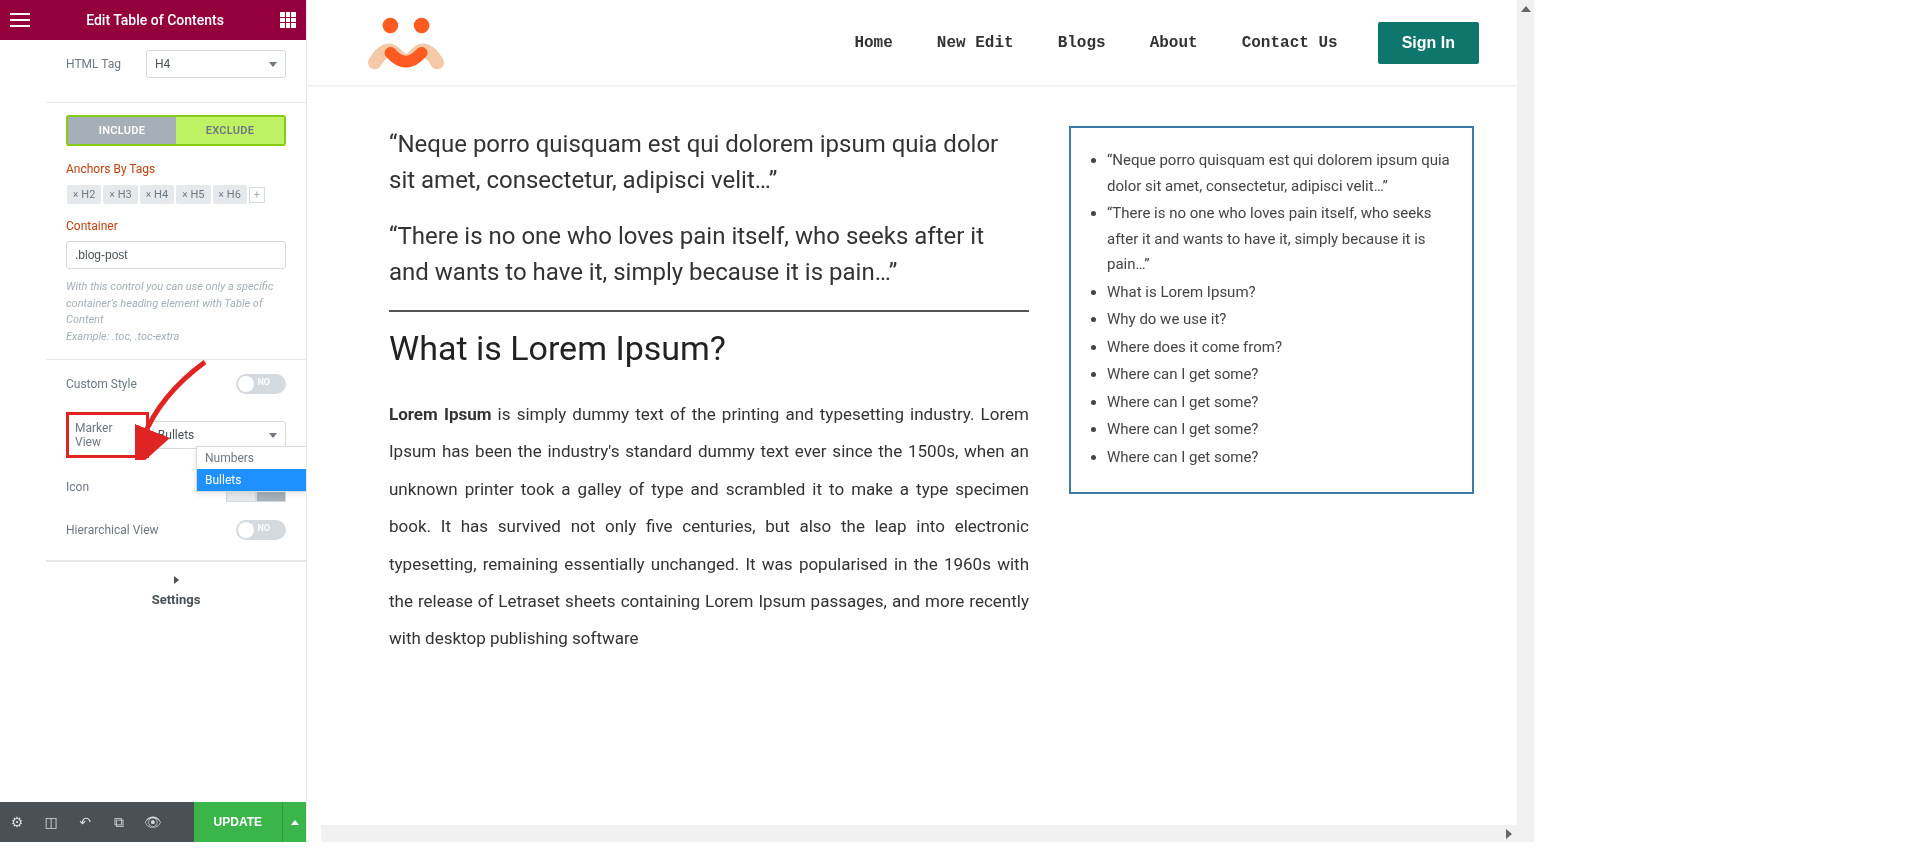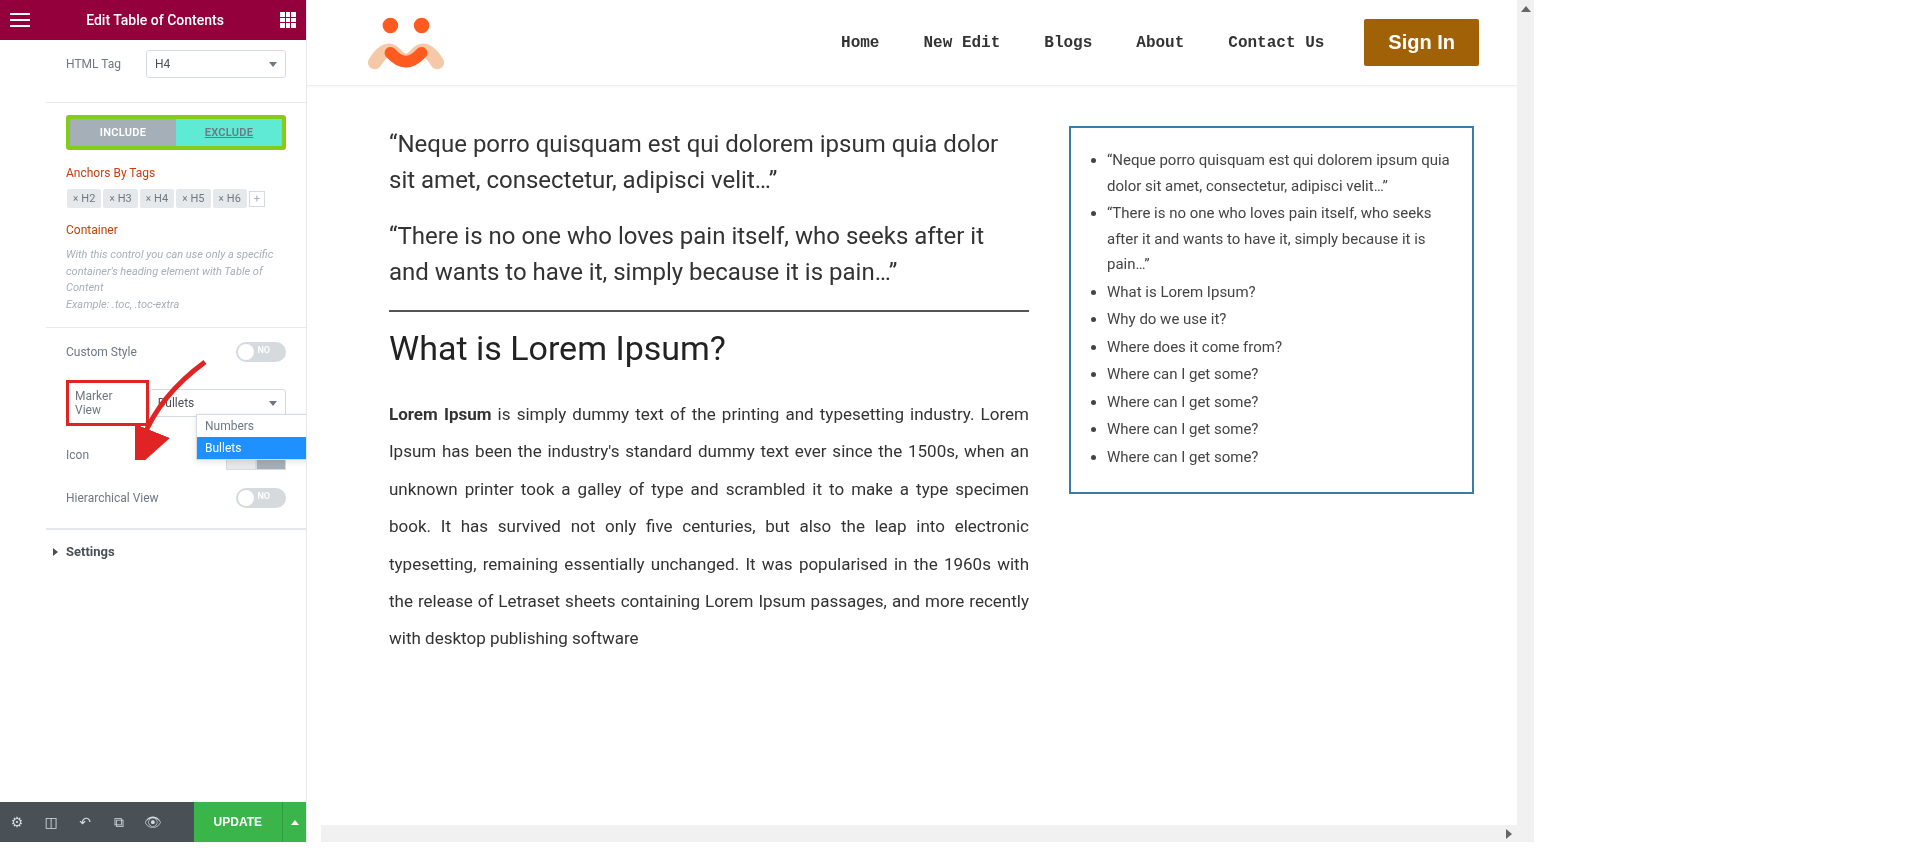--- a/index.html
+++ b/index.html
@@ -15,24 +15,24 @@
 .sidebar-header .grid-icon { width: 16px; height: 16px; display: grid; grid-template-columns: repeat(3,1fr); grid-template-rows: repeat(3,1fr); gap:1px; cursor:pointer;}
 .sidebar-header .grid-icon span { background:#fff; }
 
 .sidebar-body { flex:1; overflow-y:auto; padding: 0; margin-left: 46px; }
 .control-row { display:flex; align-items:center; justify-content:space-between; padding: 10px 20px; font-size:12px; color:#6d7882; }
 .control-row label { color:#6d7882; font-size:12px; }
 .select-box { width:140px; height:28px; border:1px solid #d5dadf; border-radius:3px; background:#fff; padding:0 8px; font-size:12px; color:#495157; display:flex; align-items:center; justify-content:space-between; cursor:pointer; }
 .select-box .caret { border-left:4px solid transparent; border-right:4px solid transparent; border-top:5px solid #6d7882; }
 
 .section-pad { padding: 12px 20px 0 20px; }
-.toggle-pair { display:flex; border:4px solid #84cc16; border-radius:3px; overflow:hidden; margin-bottom:16px;}
+.toggle-pair { display:flex; border:2px solid #84cc16; border-radius:3px; overflow:hidden; margin-bottom:16px;}
 .toggle-pair div { flex:1; text-align:center; font-size:11px; font-weight:600; padding:7px 0; cursor:pointer; letter-spacing:.3px; }
 .toggle-pair .active { background:#a4afb7; color:#fff; }
-.toggle-pair .inactive { background:#5eead4; color:#6d7882;text-decoration:underline; }
+.toggle-pair .inactive { background:#bef264; color:#6d7882; }
 .field-label { font-size:12px; color:#c2410c; margin-bottom:8px; display:block; }
 .tag-chips { border:1px solid transparent; display:flex; flex-wrap:wrap; gap:2px; align-items:center; margin-bottom:14px;}
 .tag-chips .chip { background:#e6e9ec; color:#6d7882; font-size:11px; padding:3px 6px; border-radius:2px; display:flex; align-items:center; gap:3px; cursor:pointer;}
 .tag-chips .chip .x { font-size:10px; }
 .tag-chips .add { width:16px; height:16px; border:1px solid #d5dadf; display:flex; align-items:center; justify-content:center; font-size:11px; color:#a4afb7; cursor:pointer;}
 .text-input { width:100%; height:28px; border:1px solid #d5dadf; border-radius:3px; padding:0 8px; font-size:12px; color:#495157; }
 .helper { font-size:11px; font-style:italic; color:#a4afb7; margin-top:10px; line-height:1.5; }
 .divider { height:1px; background:#e6e9ec; margin-top:14px;}
 .switch-row { display:flex; align-items:center; justify-content:space-between; padding:14px 20px; font-size:12px; color:#6d7882;}
 .switch { width:50px; height:20px; background:#d5dadf; border-radius:10px; position:relative; cursor:pointer;}
@@ -41,21 +41,21 @@
 .icon-row { display:flex; align-items:center; justify-content:space-between; padding:0 20px 14px 20px; font-size:12px; color:#6d7882;}
 .icon-boxes { display:flex; gap:0;}
 .icon-boxes .ib { width:30px; height:30px; border:1px solid #d5dadf; background:#e6e9ec; display:flex; align-items:center; justify-content:center; color:#6d7882; font-size:12px; cursor:pointer;}
 .icon-boxes .ib.dark { background:#a4afb7; color:#fff; }
 .marker-label-box { border:3px solid #e02424; border-radius:0; padding:6px; display:inline-block; }
 
 .dropdown-open { position:absolute; left:150px; width:136px; background:#fff; border:1px solid #d5dadf; box-shadow:0 2px 6px rgba(0,0,0,.1); z-index:50; font-size:12px;}
 .dropdown-open div { padding:4px 8px; cursor:pointer; }
 .dropdown-open .sel { background:#1e90ff; color:#fff; }
 
-.settings-row { padding:14px 7px; border-top:1px solid #e6e9ec; font-size:13px; font-weight:700; color:#495157; cursor:pointer; display:flex; align-items:center; gap:8px;}
+.settings-row { padding:14px 7px; border-top:1px solid #e6e9ec; font-size:13px; font-weight:700; color:#495157; cursor:pointer; display:flex; align-items:center; gap:8px;flex-direction:column;}
 .settings-row .arrow { border-top:4px solid transparent; border-bottom:4px solid transparent; border-left:5px solid #495157;}
 
 .sidebar-footer { height:40px; background:#495157; display:flex; align-items:center; }
 .sidebar-footer .ficon { width:34px; height:40px; display:flex; align-items:center; justify-content:center; color:#d5dadf; font-size:14px; cursor:pointer;}
 .sidebar-footer .update-wrap { margin-left:auto; display:flex; }
 .sidebar-footer .update { background:#39b54a; color:#fff; font-size:12px; font-weight:600; padding:0 20px; height:40px; display:flex; align-items:center; border:none; cursor:pointer;}
 .sidebar-footer .update-caret { background:#39b54a; border-left:1px solid #2f9a3d; width:24px; height:40px; display:flex; align-items:center; justify-content:center; cursor:pointer;}
 .sidebar-footer .update-caret span { border-left:4px solid transparent; border-right:4px solid transparent; border-bottom:5px solid #fff;}
 
 
@@ -64,21 +64,21 @@
 
 .collapse-handle { position:absolute; left:307px; top:330px; width:14px; height:44px; background:#e6e9ec; border:1px solid #d5dadf; border-left:none; border-radius:0 4px 4px 0; display:flex; align-items:center; justify-content:center; color:#6d7882; font-size:10px; cursor:pointer;}
 
 
 .preview { flex:1; background:#fff; overflow:auto; position:relative;}
 .preview-inner { min-height:100%; }
 .top-nav { height:86px; display:flex; align-items:center; padding:0 55px 0 60px; border-bottom:1px solid #eee; box-shadow:0 1px 3px rgba(0,0,0,.04);}
 .logo { width:78px; height:60px; position:relative; }
 .nav-links { margin-left:auto; display:flex; gap:44px; margin-right:40px;}
 .nav-links a { font-size:16px; font-weight:700; color:#333; text-decoration:none; cursor:pointer;font-family:Liberation Mono, monospace;}
-.sign-in { background:#a16207; color:#fff; border:none; padding:12px 24px; font-size:20px; font-weight:700; cursor:pointer; border-radius:2px;}
+.sign-in { background:#0f766e; color:#fff; border:none; padding:12px 24px; font-size:16px; font-weight:700; cursor:pointer; border-radius:2px;}
 
 .content-wrap { padding:40px 60px 0 82px; display:flex; gap:40px;}
 .article { flex:1; max-width:700px; }
 .article h4 { font-size:24px; line-height:1.5; font-weight:400; margin-bottom:20px; color:#333;}
 .article h2 { font-size:34px; font-weight:400; margin:16px 0 28px 0; color:#222;}
 .article p { font-size:17px; line-height:2.2; color:#333; text-align:justify;}
 .article hr { border:none; border-top:2px solid #555; margin:10px 0 4px 0;}
 
 .toc-box { width:405px; border:2px solid #3a7ca5; padding:0; align-self:flex-start;}
 .toc-header { display:flex; align-items:center; justify-content:space-between; padding:16px 22px; border-bottom:1px solid #ddd; cursor:pointer;}
@@ -156,20 +156,21 @@
               <span>H5</span>
             </span>
           <span class="chip">
               <span class="x">×</span>
               <span>H6</span>
             </span>
           <span class="add">+</span>
         </div>
 
         <span class="field-label">Container</span>
+        <input class="text-input" value=".blog-post" style="">
         <div class="helper">With this control you can use only a specific container's heading element with Table of Content</div>
         <div class="helper" style="margin-top:0">Example: .toc, .toc-extra</div>
       </div>
       <div class="divider"></div>
 
       <div class="switch-row">
         <span>Custom Style</span>
         <div class="switch">
           <span class="lbl">NO</span>
           <span class="knob"></span>

